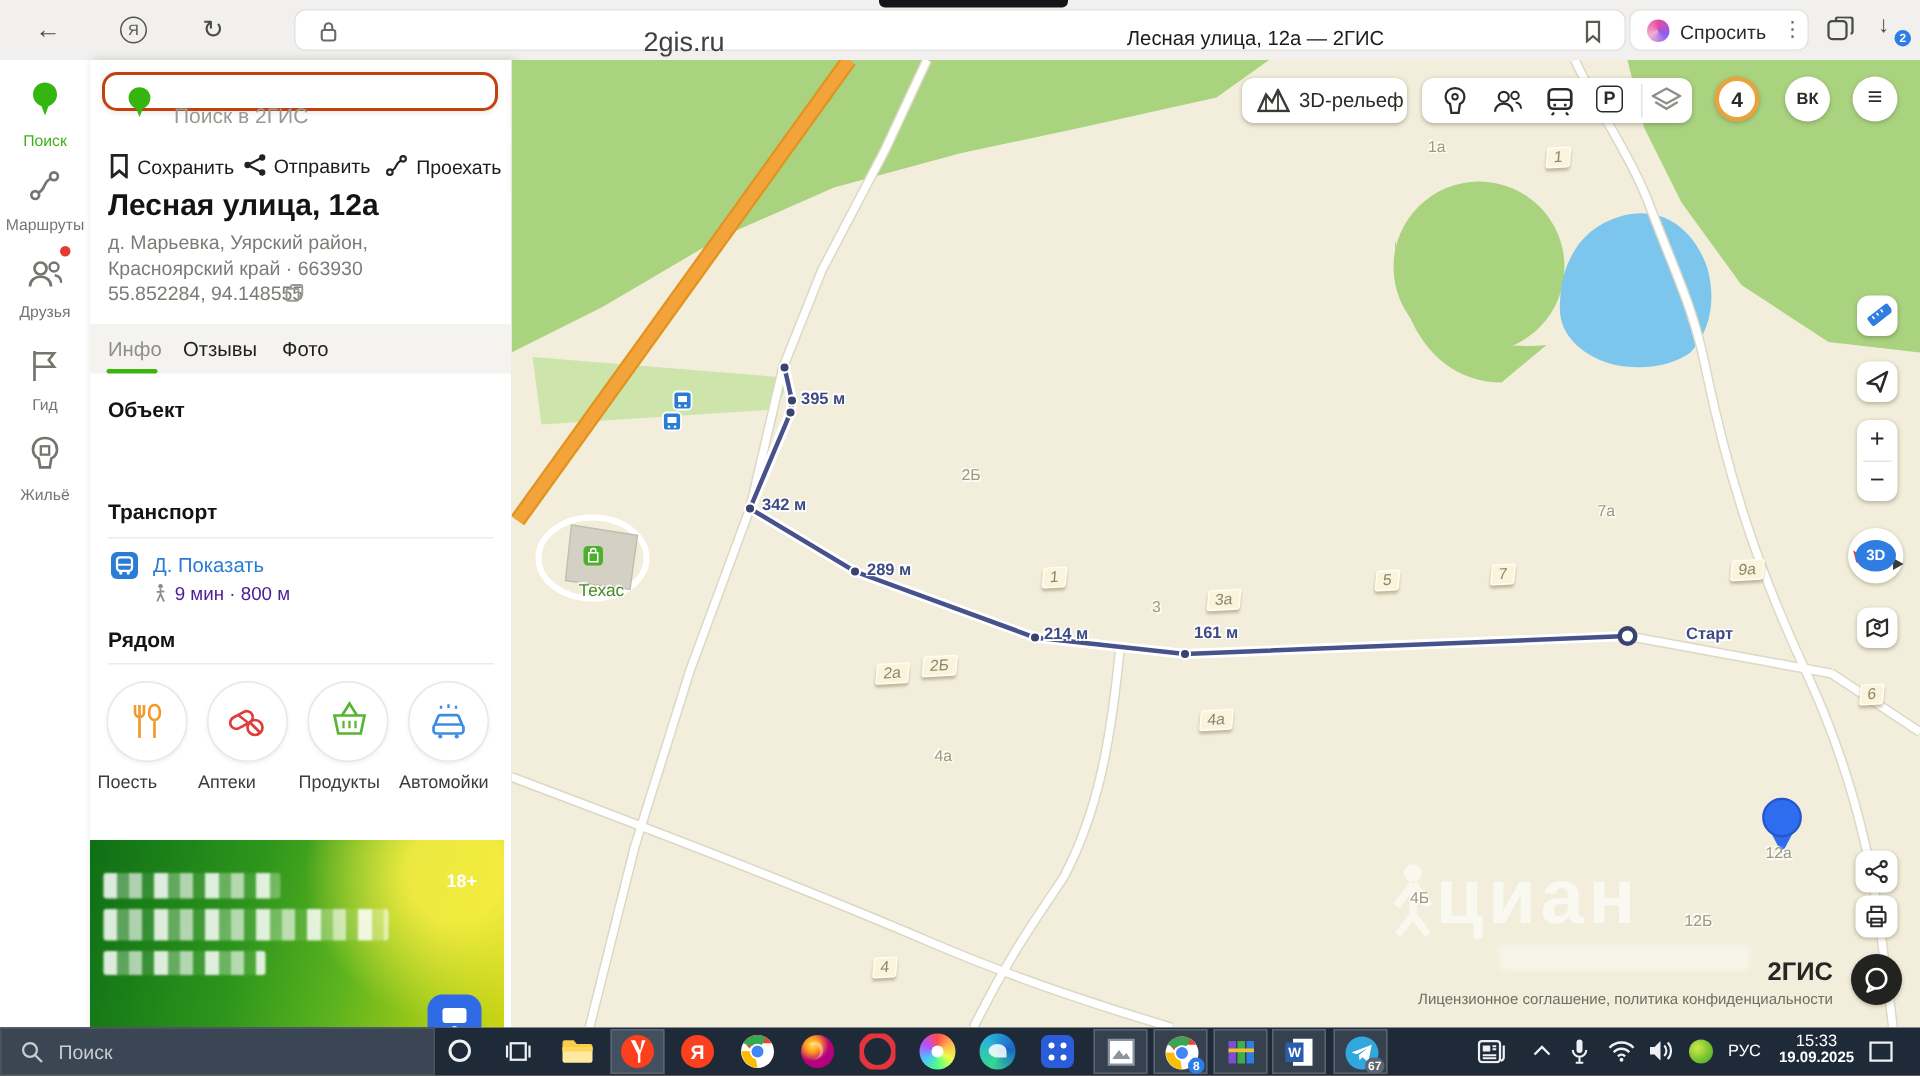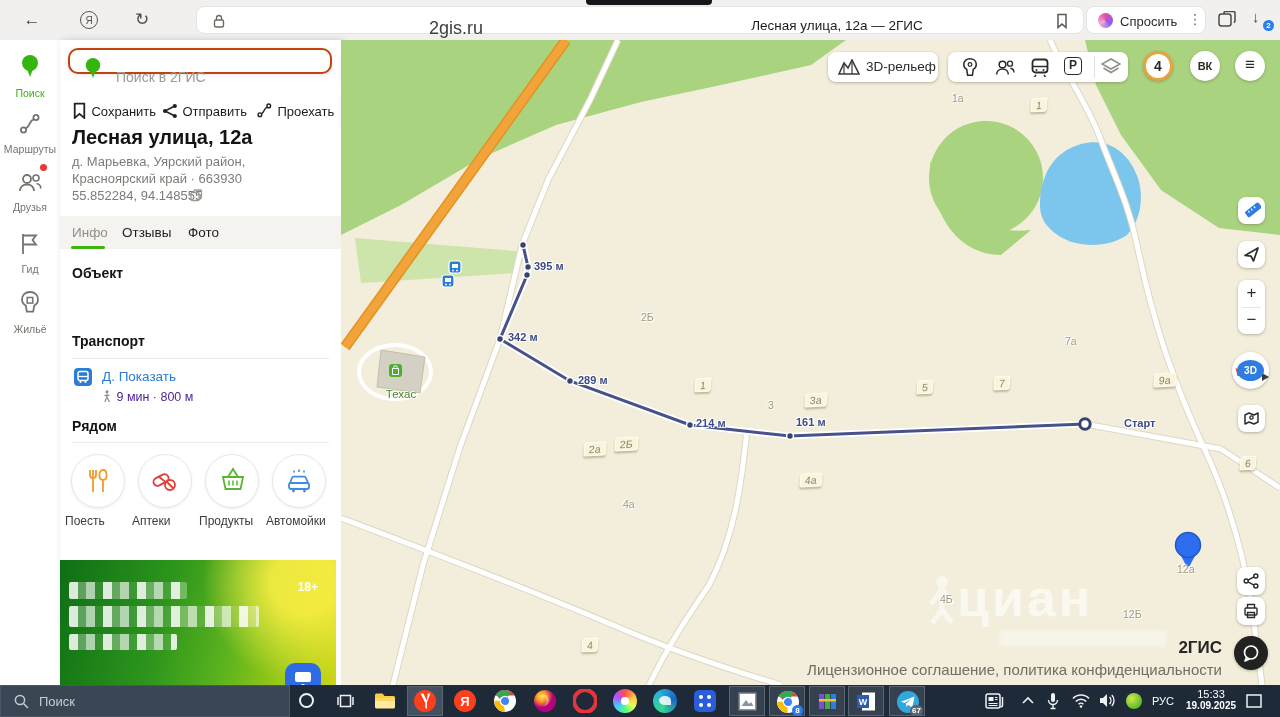--- a/index.html
+++ b/index.html
@@ -59,21 +59,21 @@
   .mlabel{position:absolute;font-size:10.5px;color:#a0987b;text-shadow:0 0 2px #fff,1px 1px 0 #fff,-1px -1px 0 #fff;}
   .mlabel-box{position:absolute;font-size:10.5px;color:#8d8569;background:#faf4dd;border:1px solid #fffdf4;border-radius:2px;padding:0px 4px;box-shadow:0 2px 2px rgba(130,120,80,.45);transform:skewX(-8deg) rotate(-3deg);}
   .rmark{position:absolute;font-size:11px;font-weight:bold;color:#3d4a85;text-shadow:0 0 2px #fff,1px 1px 0 #fff,-1px -1px 0 #fff,1px -1px 0 #fff,-1px 1px 0 #fff;}
   .mapbtn{position:absolute;background:#fff;border-radius:8px;box-shadow:0 1px 3px rgba(90,85,60,.4);}
   .circlebtn{position:absolute;width:30px;height:30px;border-radius:50%;background:#fff;box-shadow:0 1px 3px rgba(90,85,60,.4);text-align:center;}
   #texaslabel{position:absolute;left:30px;top:348px;width:60px;text-align:center;font-size:11.5px;color:#49862c;text-shadow:0 0 2px #fff,1px 1px 0 #fff,-1px -1px 0 #fff;}
   #watermark{left:616px;top:528px;color:rgba(255,255,255,.62);font-weight:bold;}
   #wmtext{font-size:52px;letter-spacing:3px;}
   #wmline2{left:42px;top:62px;width:168px;height:17px;background:rgba(255,255,255,.40);filter:blur(2px);border-radius:3px;}
   #gislogo{right:58px;top:598px;font-size:17px;font-weight:bold;color:#262624;}
-  #license{right:58px;top:621px;font-size:15px;color:#6e6e66;}
+  #license{right:58px;top:621px;font-size:10px;color:#6e6e66;}
   #chatbtn{left:893px;top:596px;width:34px;height:34px;border-radius:50%;background:#222220;box-shadow:0 1px 3px rgba(90,85,60,.4);}
 
   
   #taskbar{left:0;top:685px;width:1280px;height:32px;background:#1f2a38;}
   #tsearch{left:0;top:0;width:290px;height:32px;background:#3a4653;border:1px solid #4a5663;box-sizing:border-box;}
   #tsearchph{left:38px;top:8px;font-size:13px;color:#c9cdd2;}
   .tapp{position:absolute;top:4px;width:24px;height:24px;}
   .appbox{position:absolute;top:1px;width:36px;height:30px;background:#36414f;border:1px solid #5a6572;box-sizing:border-box;}
   .traytxt{color:#fff;font-size:11px;}
   .tbadge{position:absolute;border-radius:50%;color:#fff;text-align:center;font-weight:bold;}

